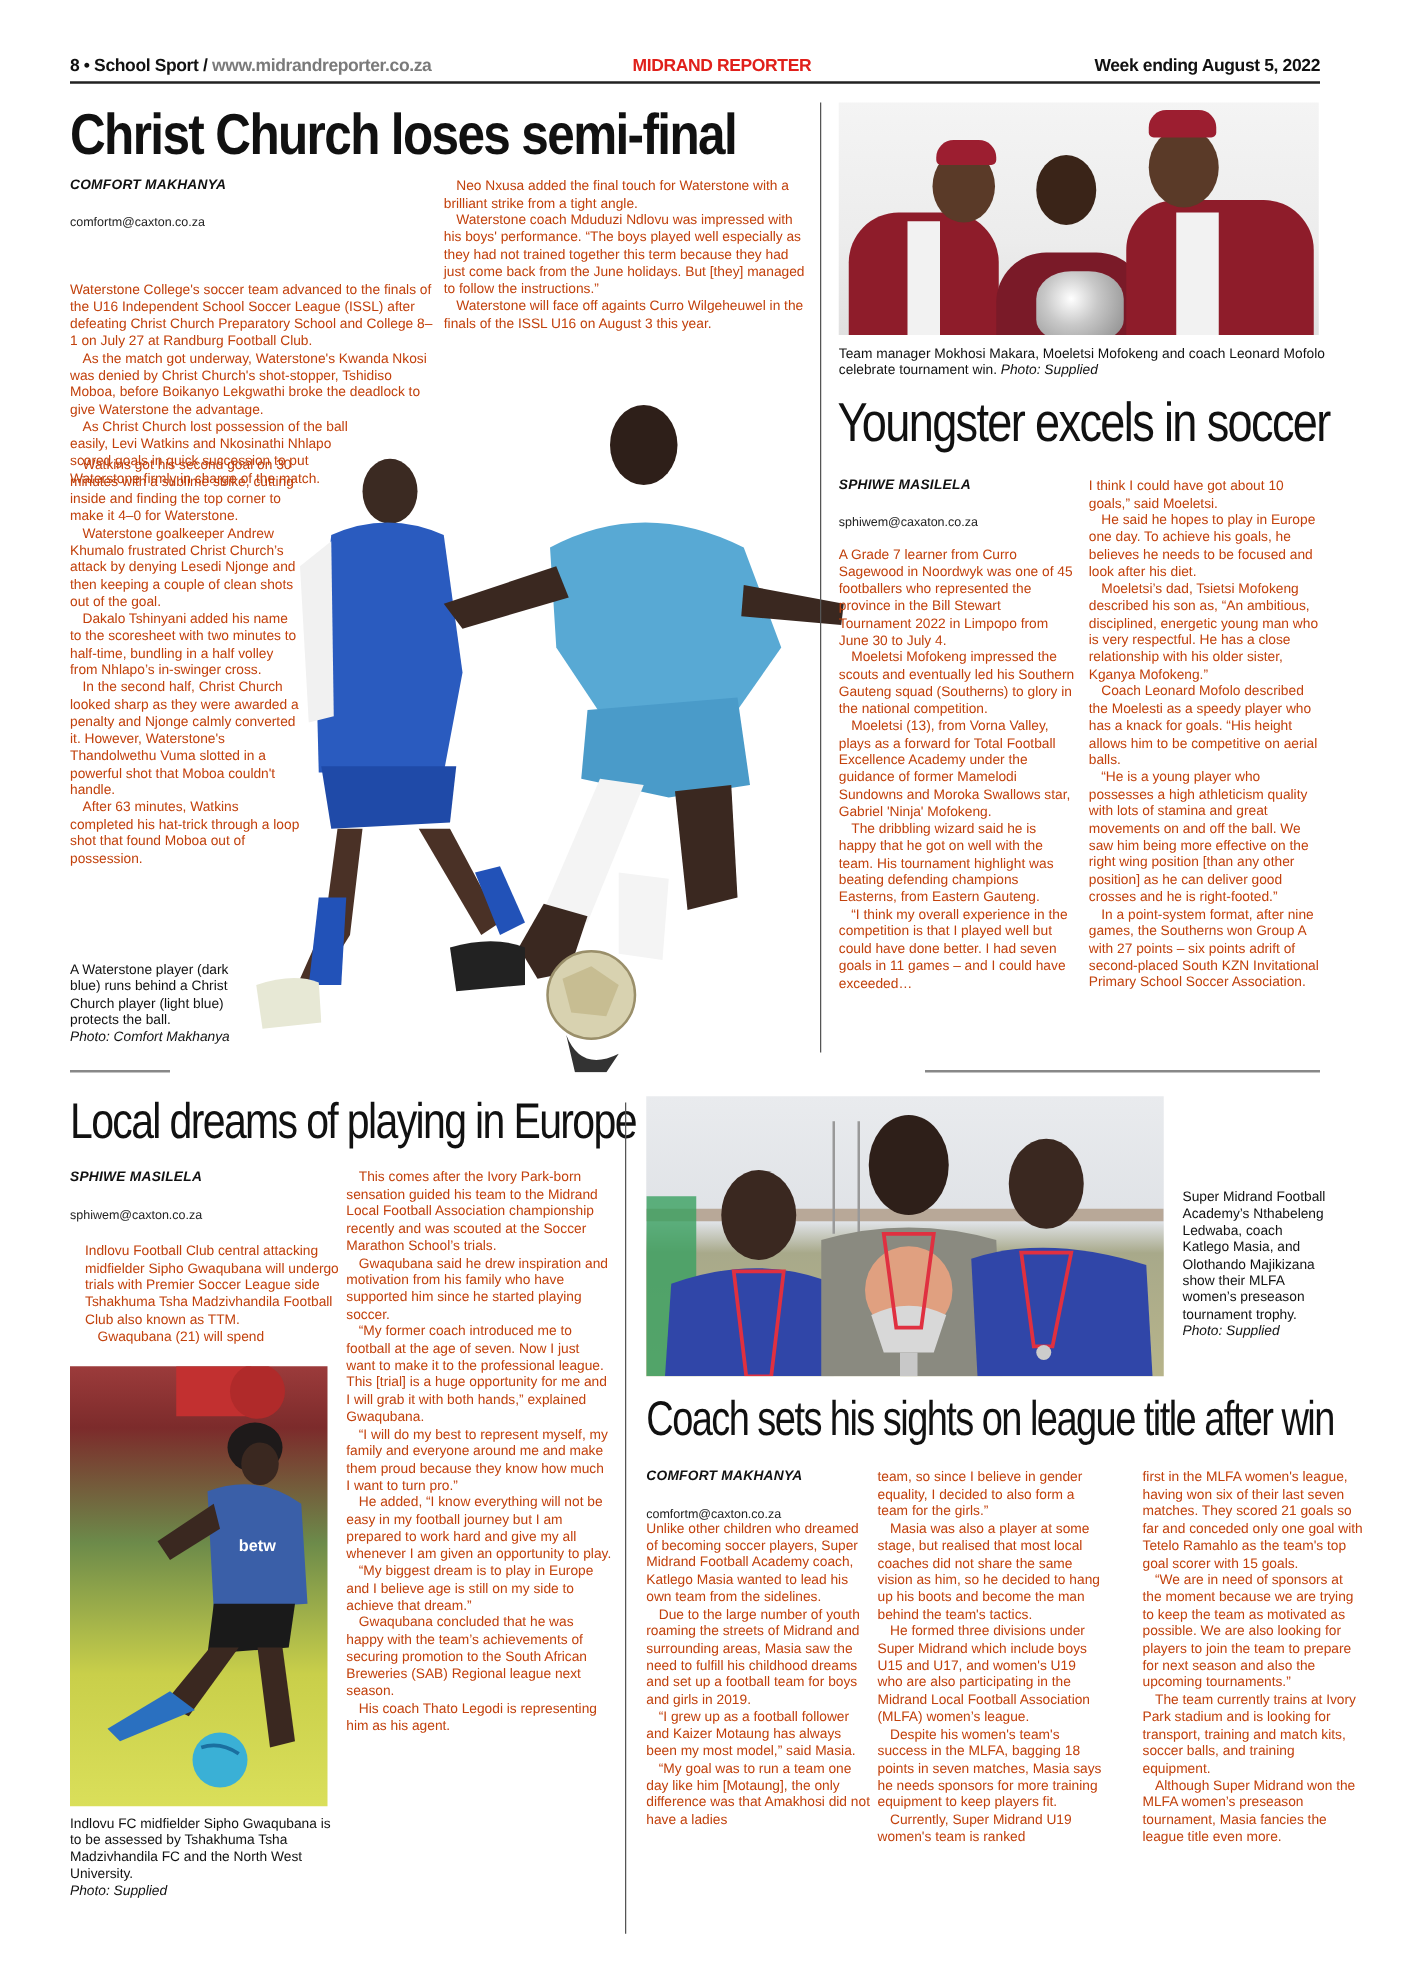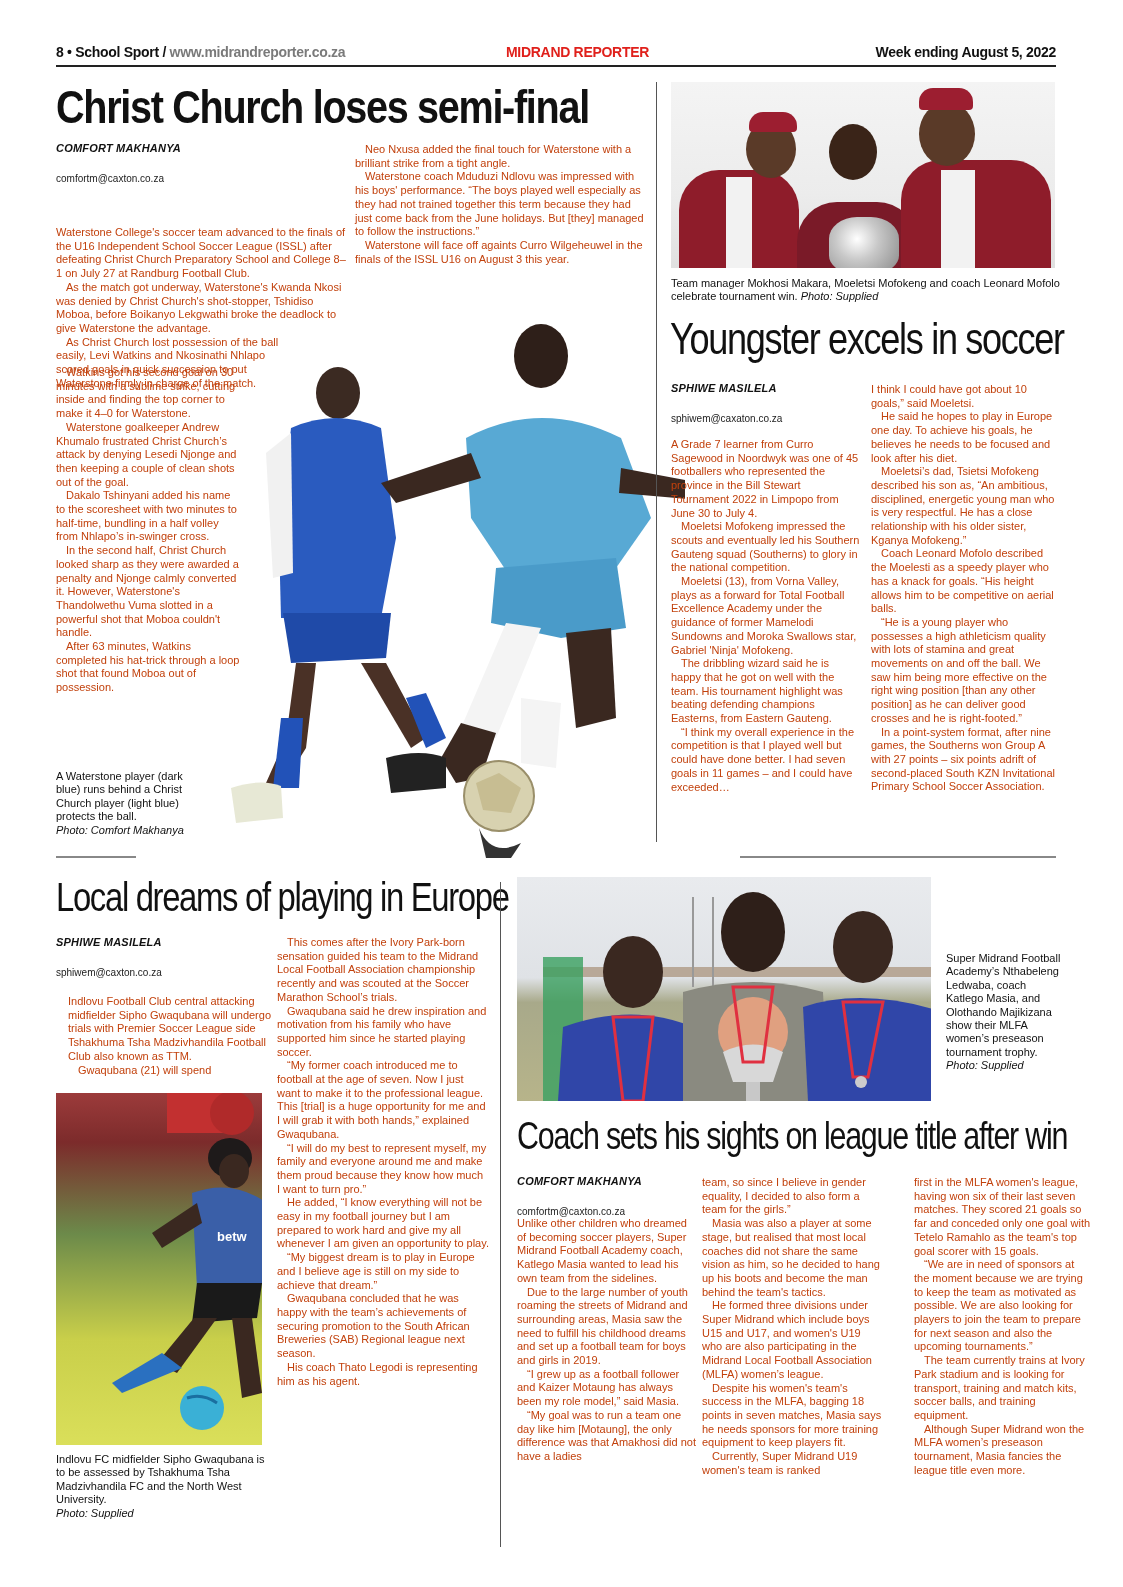--- a/index.html
+++ b/index.html
@@ -30,21 +30,21 @@
   .col p.first { text-indent: 0; }
 
   .caption { position: absolute; font-family: "Liberation Sans", sans-serif; font-size: 11px; line-height: 13.4px; color: #111; }
   .caption .credit { font-style: italic; }
 
   
   .vrule { position: absolute; width: 1px; background: #555; }
   .hrule { position: absolute; height: 2px; background: #888; }
 
   
-  .photo { position: absolute; overflow: hidden; padding-left: 26px; }
+  .photo { position: absolute; overflow: hidden; }
   .photo-top { left: 671px; top: 82px; width: 384px; height: 186px; background: linear-gradient(180deg, #f4f4f4 0%, #ececec 60%, #e0e0e0 100%); }
   .blazer { position: absolute; background: #8e1c2a; border-radius: 40px 40px 0 0; }
   .head { position: absolute; background: #5a3a28; border-radius: 50%; }
   .cap { position: absolute; background: #9c1e30; border-radius: 14px 14px 4px 4px; }
   .shirt-w { position: absolute; background: #f2f2f2; }
   .trophy { position: absolute; background: radial-gradient(circle at 40% 40%, #fff 0%, #c8c8c8 40%, #8a8a8a 100%); border-radius: 40% 40% 30% 30%; }
 
   .photo-players { left: 195px; top: 318px; width: 490px; height: 540px; }
   .photo-europe { left: 56px; top: 1093px; width: 206px; height: 352px; background: linear-gradient(180deg, #9c3b3b 0%, #7c2b2b 14%, #6c8a4a 40%, #c9cf4a 70%, #dadf5a 100%); }
   .photo-coach { left: 517px; top: 877px; width: 414px; height: 224px; background: linear-gradient(180deg, #e9ebee 0%, #dfe2e6 45%, #a8a98a 56%, #b7b48a 100%); }
@@ -255,21 +255,21 @@
 <div class="abs headline-light" style="left:517px; top:1114px; font-size:39px; transform:scaleX(0.78);">Coach sets his sights on league title after win</div>
 
 <div class="abs" style="left:517px; top:1175px;">
   <div class="byline-name">COMFORT MAKHANYA</div>
   <div class="byline-email">comfortm@caxton.co.za</div>
 </div>
 
 <div class="col" style="left:517px; top:1217px; width:180px;">
   <p class="first">Unlike other children who dreamed of becoming soccer players, Super Midrand Football Academy coach, Katlego Masia wanted to lead his own team from the sidelines.</p>
   <p>Due to the large number of youth roaming the streets of Midrand and surrounding areas, Masia saw the need to fulfill his childhood dreams and set up a football team for boys and girls in 2019.</p>
-  <p>“I grew up as a football follower and Kaizer Motaung has always been my role model,” said Masia.</p>
+  <p>“I grew up as a football follower and Kaizer Motaung has always been my most model,” said Masia.</p>
   <p>“My goal was to run a team one day like him [Motaung], the only difference was that Amakhosi did not have a ladies</p>
 </div>
 
 <div class="col" style="left:702px; top:1176px; width:180px;">
   <p class="first">team, so since I believe in gender equality, I decided to also form a team for the girls.”</p>
   <p>Masia was also a player at some stage, but realised that most local coaches did not share the same vision as him, so he decided to hang up his boots and become the man behind the team's tactics.</p>
   <p>He formed three divisions under Super Midrand which include boys U15 and U17, and women's U19 who are also participating in the Midrand Local Football Association (MLFA) women’s league.</p>
   <p>Despite his women's team's success in the MLFA, bagging 18 points in seven matches, Masia says he needs sponsors for more training equipment to keep players fit.</p>
   <p>Currently, Super Midrand U19 women's team is ranked</p>
 </div>

